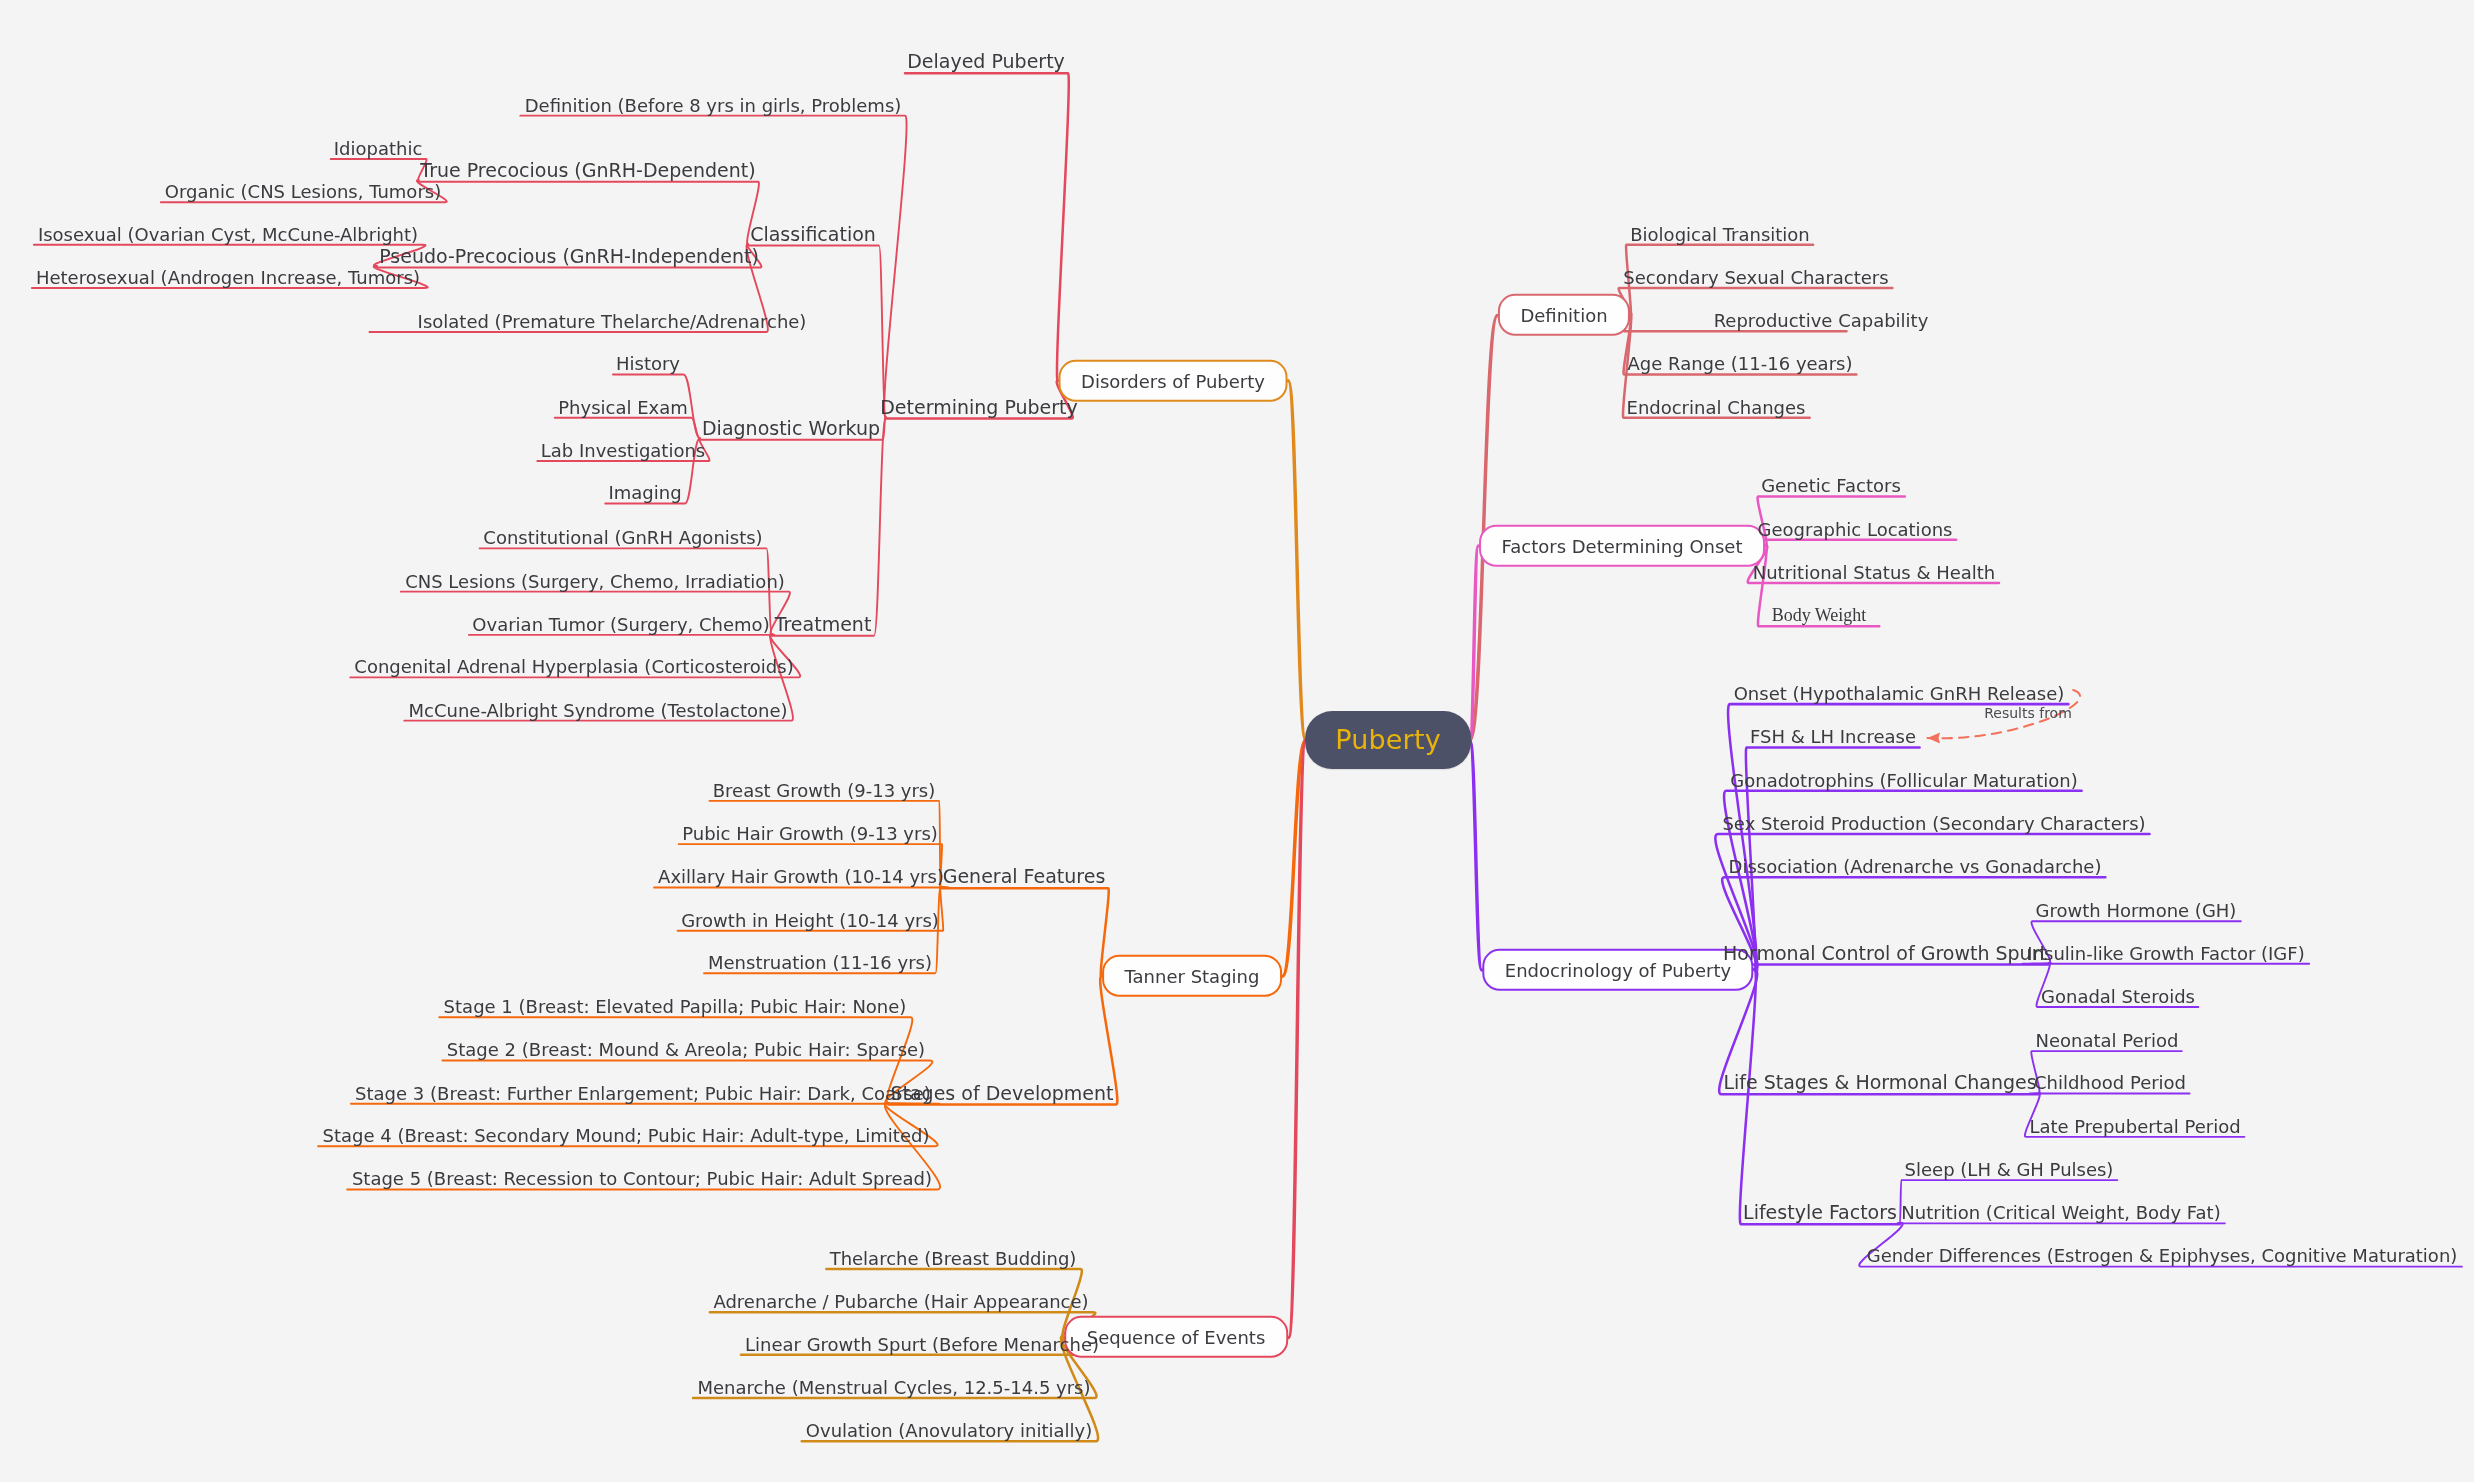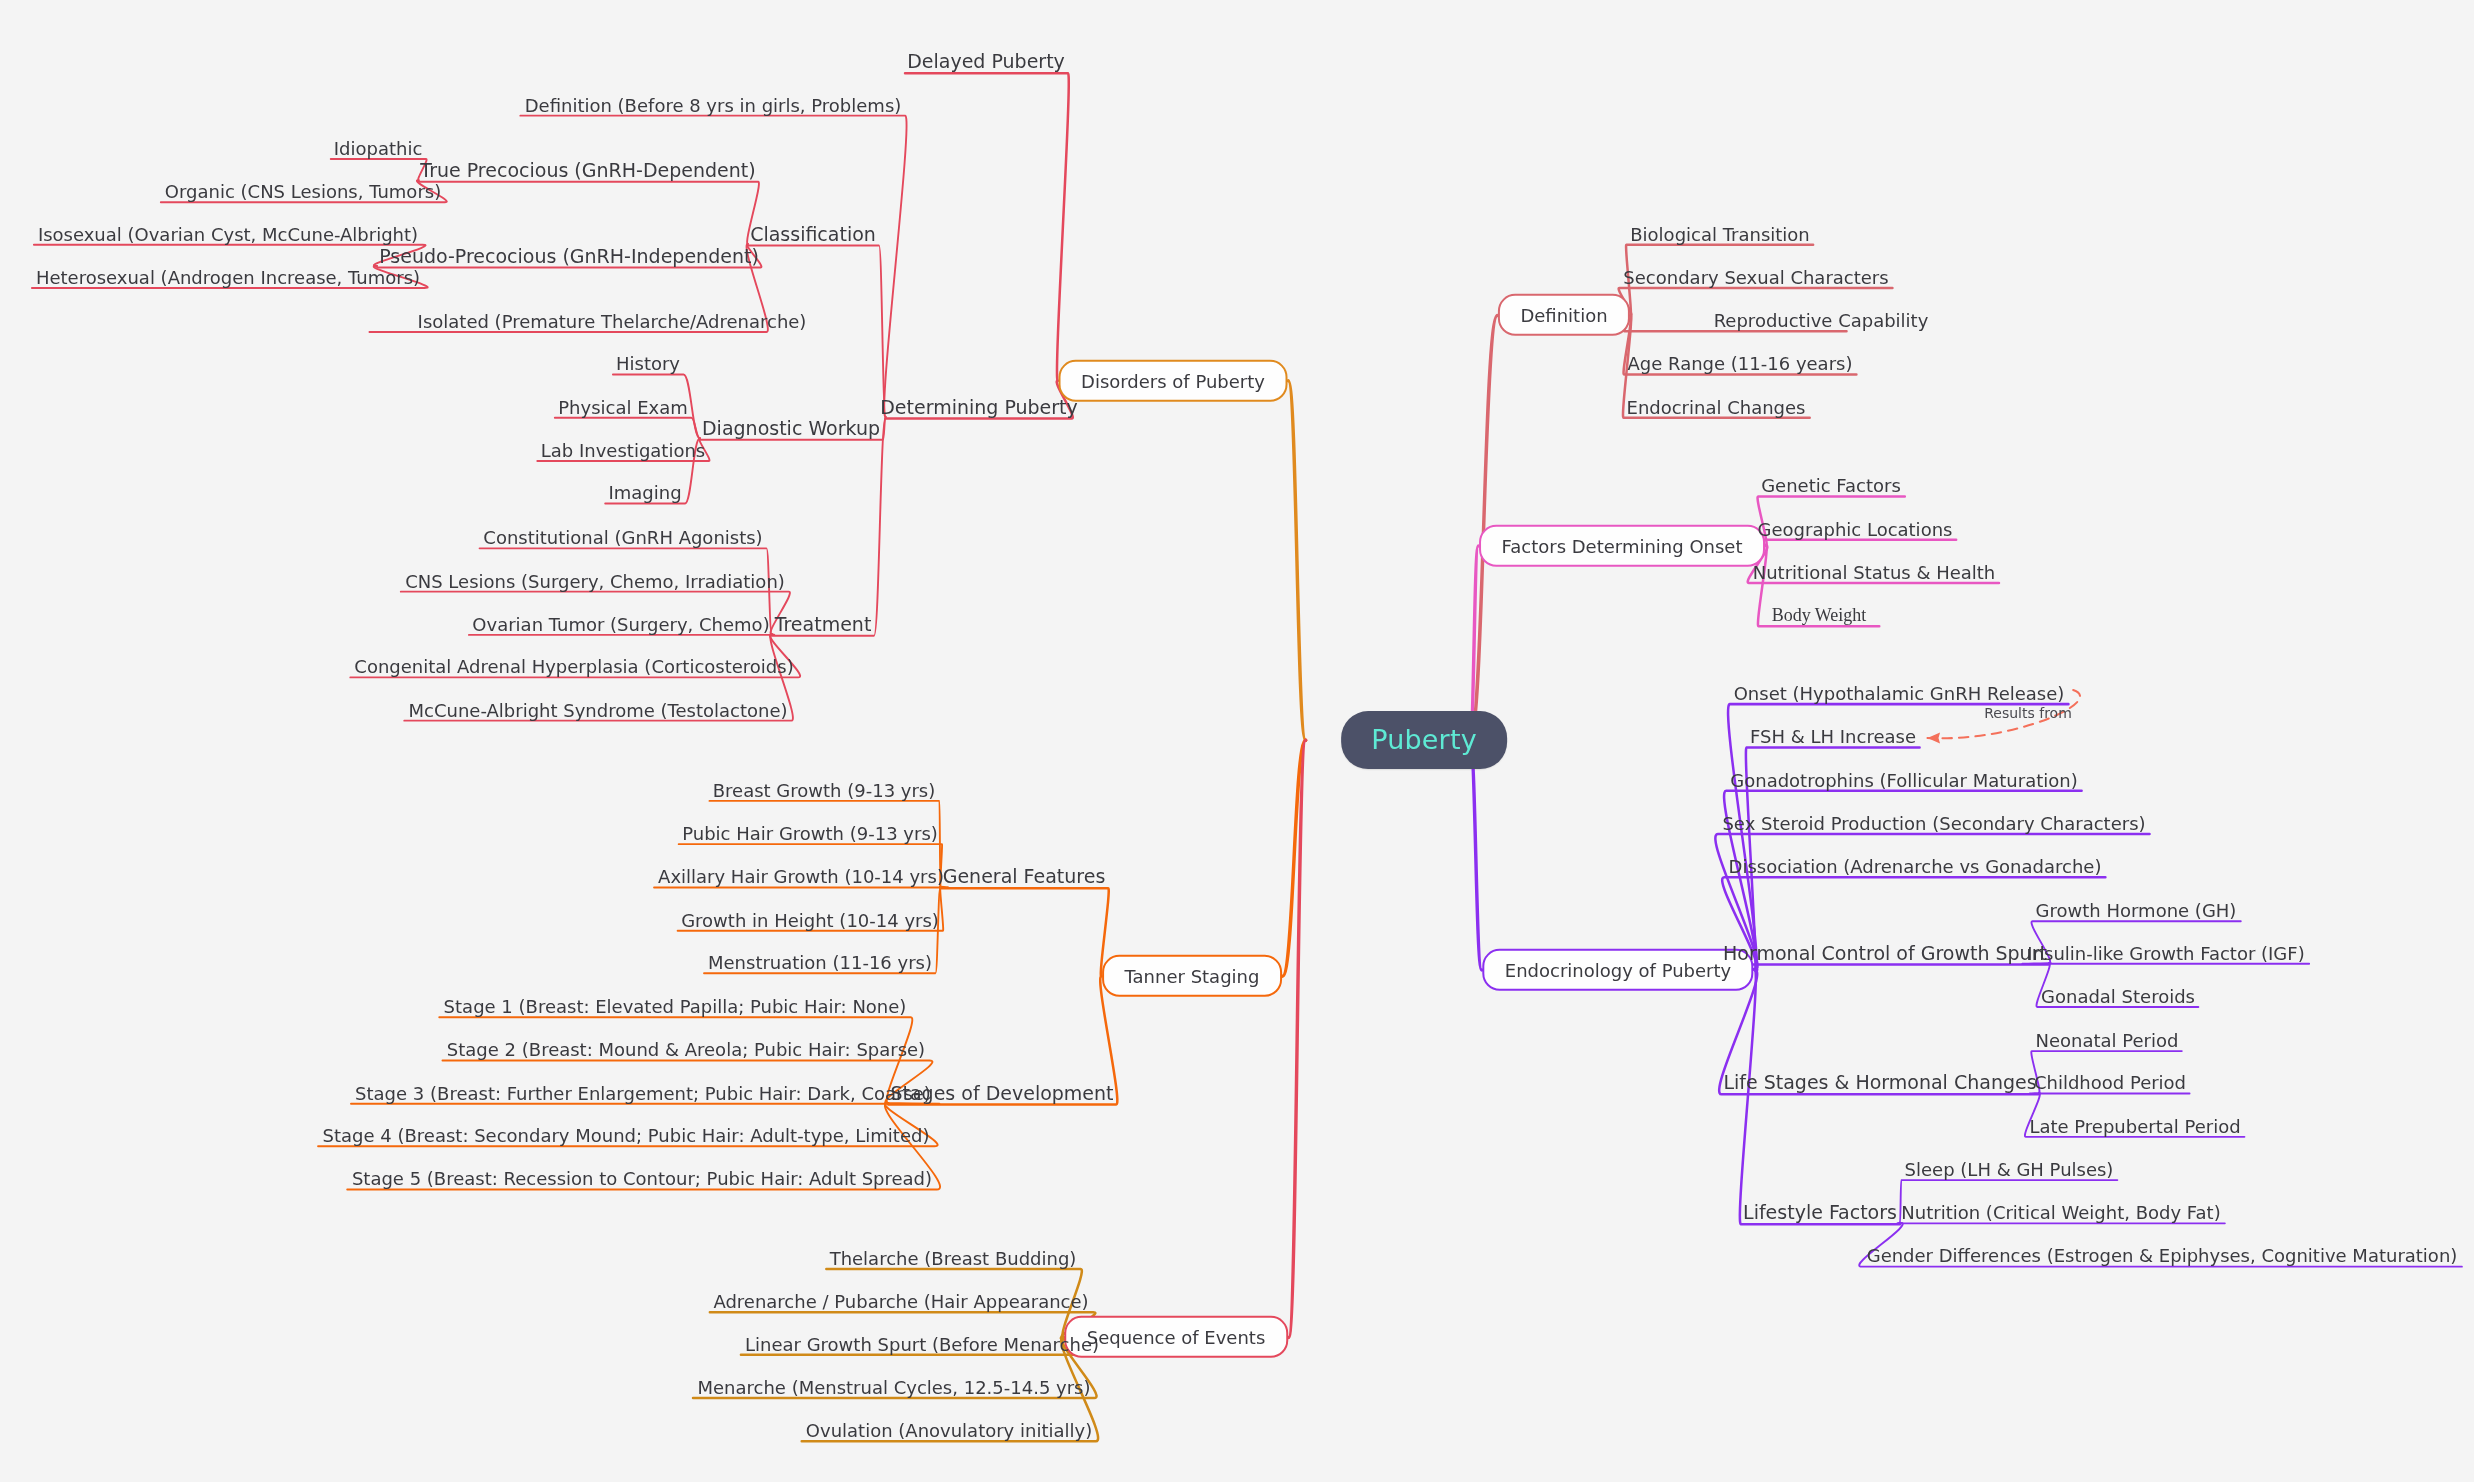--- a/index.html
+++ b/index.html
@@ -184,17 +184,17 @@
       <div class="node leaf" style="left: 2166px; top: 953px;">Insulin-like Growth Factor (IGF)</div>
       <div class="node leaf" style="left: 2118px; top: 996px;">Gonadal Steroids</div>
       <div class="node lvl2" style="left: 1880px; top: 1082px;">Life Stages &amp; Hormonal Changes</div>
       <div class="node leaf" style="left: 2107px; top: 1040px;">Neonatal Period</div>
       <div class="node leaf" style="left: 2110px; top: 1082px;">Childhood Period</div>
       <div class="node leaf" style="left: 2135px; top: 1126px;">Late Prepubertal Period</div>
       <div class="node lvl2" style="left: 1820px; top: 1212px;">Lifestyle Factors</div>
       <div class="node leaf" style="left: 2009px; top: 1169px;">Sleep (LH &amp; GH Pulses)</div>
       <div class="node leaf" style="left: 2061px; top: 1212px;">Nutrition (Critical Weight, Body Fat)</div>
       <div class="node leaf" style="left: 2162px; top: 1255px;">Gender Differences (Estrogen &amp; Epiphyses, Cognitive Maturation)</div>
-      <div class="node root" style="left: 1388px; top: 740px; background: rgb(76, 81, 104); color: #5eead4; margin-left: 36px;">Puberty</div>
+      <div class="node root" style="left: 1388px; top: 740px; background: rgb(76, 81, 104); color: #eab308;">Puberty</div>
       <div class="node edgelabel" style="left: 2028px; top: 704px;">Results from</div>
     </div>
 </div>
 
 
 </body></html>

